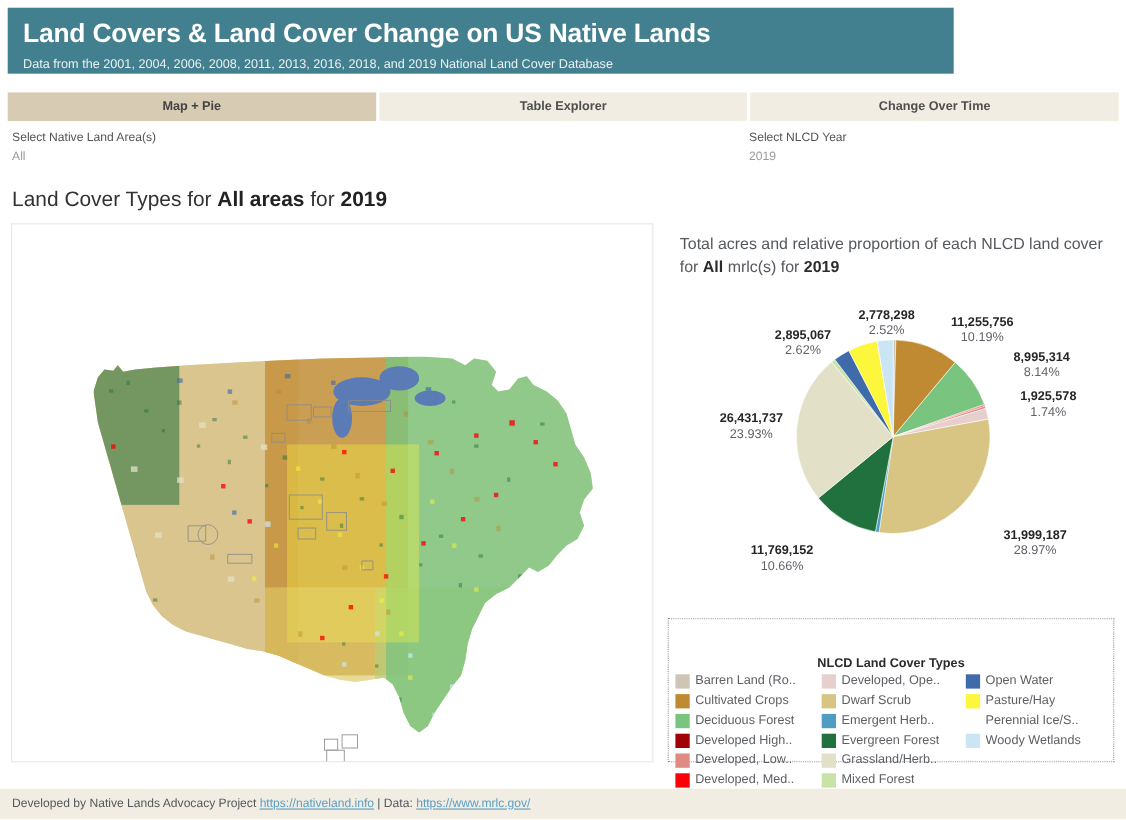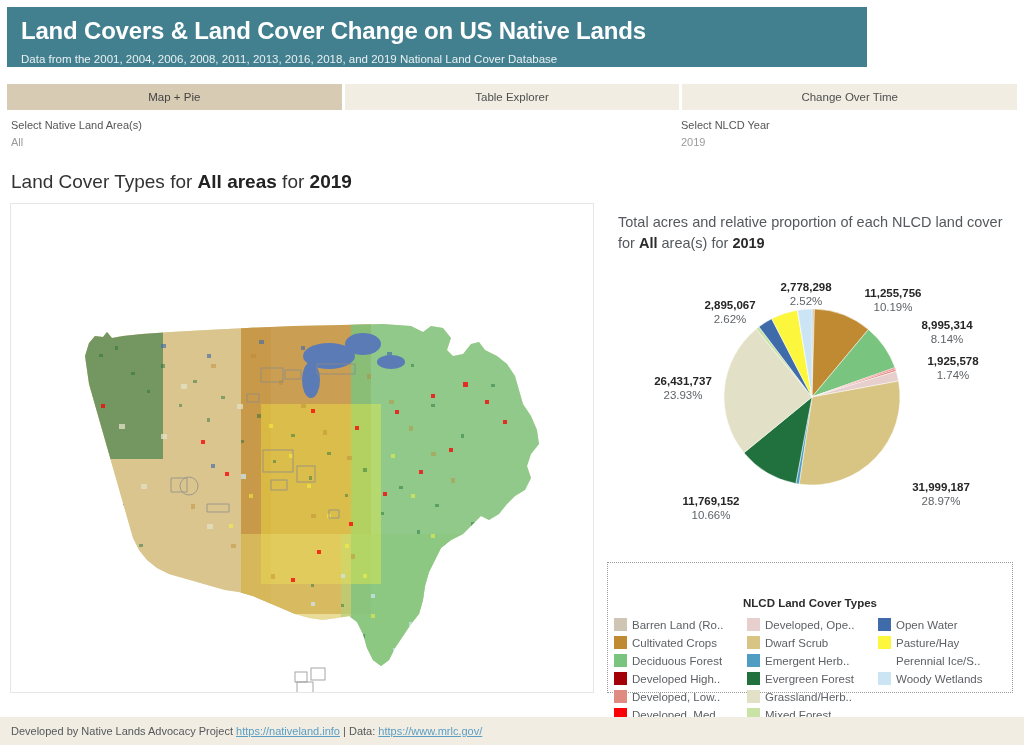--- a/index.html
+++ b/index.html
@@ -94,20 +94,21 @@
   }
   .tab {
     flex: 1 1 0;
     display: flex;
     align-items: center;
     justify-content: center;
     font-size: 11.5px;
     color: #4f4f4f;
     background: #f1ede3;
     cursor: pointer;
+    font-weight: bold;
   }
   .tab.active {
     background: #d7cbb3;
     color: #444444;
   }
 
   
   .filters {
     position: absolute;
     left: 0; top: 115px;
@@ -212,21 +213,21 @@
   .legend-cols {
     display: flex;
     gap: 0px;
   }
   .legend-col { flex: 0 0 auto; }
   .legend-col.c1 { width: 133px; }
   .legend-col.c2 { width: 131px; }
   .legend-col.c3 { width: 130px; }
   .legend-item {
     display: flex;
-    align-items: flex-end;
+    align-items: flex-start;
     height: 18px;
     cursor: pointer;
   }
   .legend-swatch {
     width: 13px; height: 13px;
     flex: 0 0 13px;
     margin-right: 5px;
   }
   .legend-text {
     font-size: 11.5px;
@@ -493,21 +494,21 @@
       <path d="M196 300 l22 0 l0 8 l-22 0 z"></path>
       <path d="M236 190 l12 0 l0 8 l-12 0 z"></path>
       <path d="M318 306 l10 0 l0 8 l-10 0 z"></path>
       <circle cx="178" cy="282" r="9"></circle>
     </g>
   </svg>
 </div>
 
 <div class="pie-caption">
   <span>Total acres and relative proportion of each NLCD land cover</span><br>
-  <span>for </span><b>All</b><span> area(s) for </span><b>2019</b>
+  <span>for </span><b>All</b><span> mrlc(s) for </span><b>2019</b>
 </div>
 
 <div class="pie-wrap">
   <svg class="pie-svg" width="412" height="282" viewBox="0 0 412 282">
     <g id="pie-slices">
         <path d="M206,129 L206.00,41.00 A88,88 0 0 1 208.42,41.03 Z" fill="#cec5b4" stroke="#ffffff" stroke-width="0.5"></path>
         <path d="M206,129 L208.42,41.03 A88,88 0 0 1 262.41,61.46 Z" fill="#c08a32" stroke="#ffffff" stroke-width="0.5"></path>
         <path d="M206,129 L262.41,61.46 A88,88 0 0 1 288.93,99.57 Z" fill="#79c47e" stroke="#ffffff" stroke-width="0.5"></path>
         <path d="M206,129 L288.93,99.57 A88,88 0 0 1 289.14,100.17 Z" fill="#a30108" stroke="#ffffff" stroke-width="0.5"></path>
         <path d="M206,129 L289.14,100.17 A88,88 0 0 1 289.49,101.20 Z" fill="#fb0007" stroke="#ffffff" stroke-width="0.5"></path>

